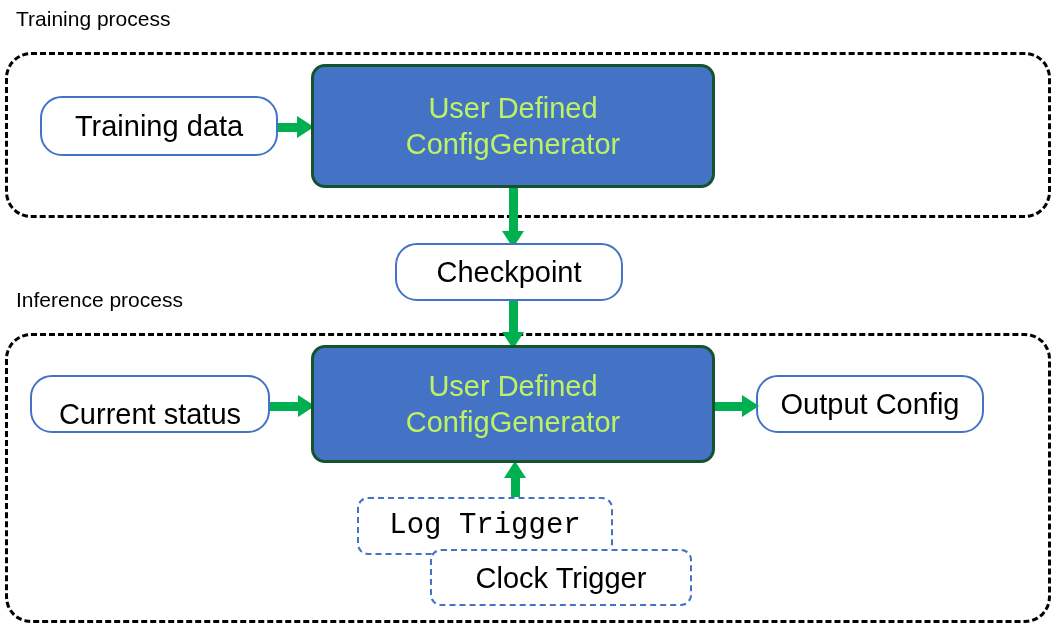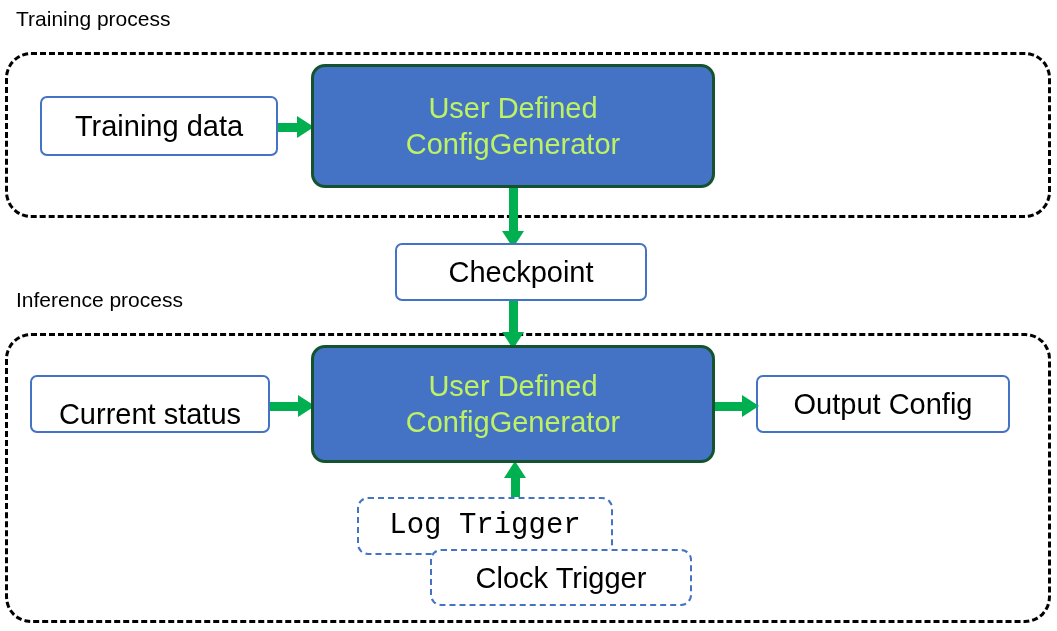--- a/index.html
+++ b/index.html
@@ -47,21 +47,21 @@
     box-sizing: border-box;
     display: flex;
     align-items: center;
     justify-content: center;
     text-align: center;
     background: #ffffff;
   }
 
   .node-outline {
     border: 2px solid #4472C4;
-    border-radius: 7px;
+    border-radius: 22px;
     color: #000000;
     font-size: 29px;
     line-height: 34px;
   }
 
   .node-filled {
     border: 3px solid #14532d;
     border-radius: 14px;
     background: #4472C4;
     color: #bef264;
@@ -75,24 +75,24 @@
     border-radius: 11px;
     background: #ffffff;
     color: #000000;
     font-size: 29px;
     line-height: 34px;
   }
 
   
   #node-training-data   { left: 40px;  top: 96px;  width: 238px; height: 60px; }
   #node-cfg-train       { left: 311px; top: 64px;  width: 404px; height: 124px; z-index: 3; }
-  #node-checkpoint      { left: 395px; top: 243px; width: 252px; height: 58px; z-index: 3; }
+  #node-checkpoint      { left: 395px; top: 243px; width: 228px; height: 58px; z-index: 3; }
   #node-current-status  { left: 30px;  top: 375px; width: 240px; height: 58px; align-items: flex-end; }
   #node-cfg-infer       { left: 311px; top: 345px; width: 404px; height: 118px; z-index: 3; }
-  #node-output-config   { left: 756px; top: 375px; width: 254px; height: 58px; }
+  #node-output-config   { left: 756px; top: 375px; width: 228px; height: 58px; }
   #node-log-trigger     { left: 357px; top: 497px; width: 256px; height: 58px; z-index: 2; font-family: Liberation Mono, monospace; }
   #node-clock-trigger   { left: 430px; top: 549px; width: 262px; height: 57px; z-index: 3; text-align: center; }
 
   .node-line { display: block; }
 
   
   .arrow {
     position: absolute;
     z-index: 1;
   }

